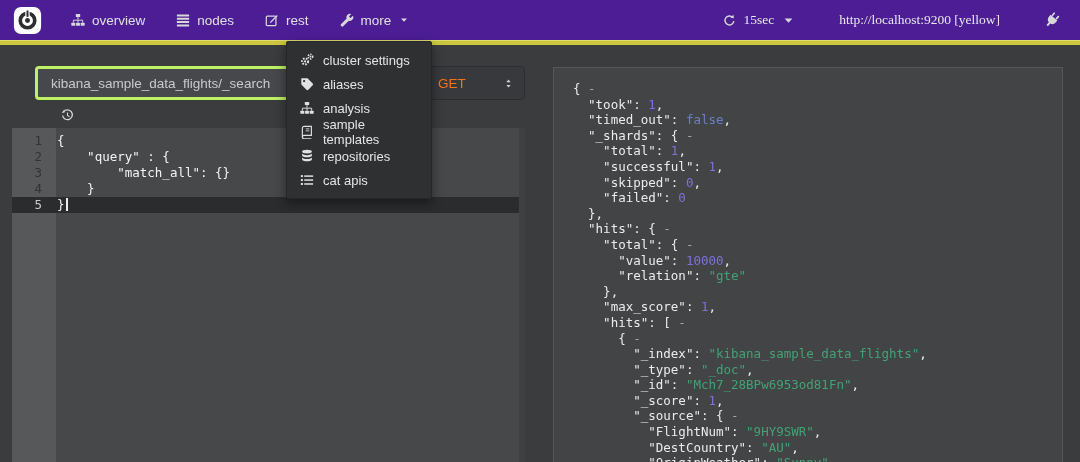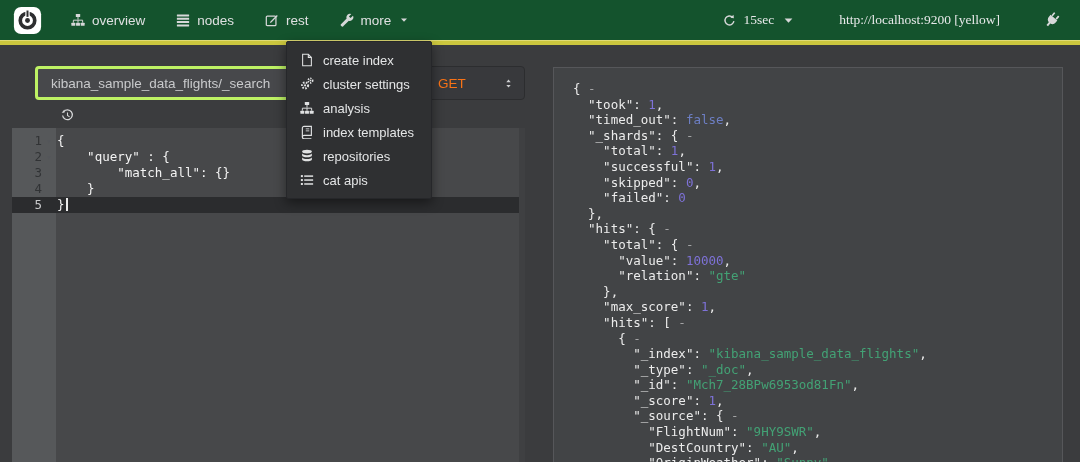--- a/index.html
+++ b/index.html
@@ -1,20 +1,20 @@
 <!DOCTYPE html>
 <html><head>
 <meta charset="utf-8">
 <style>
   html,body{margin:0;padding:0;}
   body{width:1080px;height:462px;overflow:hidden;font-family:"Liberation Sans",sans-serif;}
   .app{position:relative;width:1080px;height:462px;background:#3b3c3e;overflow:hidden;}
 
   
-  .navbar{position:relative;height:40px;background:#14532d;display:flex;align-items:center;padding:0 20px 0 13px;box-sizing:border-box;z-index:5;}
+  .navbar{position:relative;height:40px;background:#4c1d95;display:flex;align-items:center;padding:0 20px 0 13px;box-sizing:border-box;z-index:5;}
   .brand{width:29px;height:29px;margin-right:29px;flex:none;cursor:pointer;}
   .brand svg{width:100%;height:100%;display:block;}
   .nav-items{display:flex;gap:31px;align-items:center;}
   .nav-item{display:flex;align-items:center;gap:7px;color:#dfe0e1;font-size:13.5px;cursor:pointer;}
   .icn{display:inline-block;width:14px;height:14px;color:#d7d8d9;}
   .icn svg{width:100%;height:100%;display:block;}
   .icn.caret{width:10px;height:10px;margin-left:1px;}
   .nav-right{margin-left:auto;display:flex;align-items:center;gap:44px;color:#e8e9ea;font-size:13.5px;font-family:Liberation Serif, serif;}
   .refresh{display:flex;align-items:center;gap:7px;cursor:pointer;}
   .refresh .icn{width:13px;height:13px;}
@@ -222,37 +222,36 @@
       <div class="jline"><span class="c-p">        "_score": </span><span class="c-n">1</span><span class="c-p">,</span></div>
       <div class="jline"><span class="c-p">        "_source": { </span><span class="c-d">-</span></div>
       <div class="jline"><span class="c-p">          "FlightNum": </span><span class="c-s">"9HY9SWR"</span><span class="c-p">,</span></div>
       <div class="jline"><span class="c-p">          "DestCountry": </span><span class="c-s">"AU"</span><span class="c-p">,</span></div>
       <div class="jline"><span class="c-p">          "OriginWeather": </span><span class="c-s">"Sunny"</span><span class="c-p">,</span></div>
     </section>
 
   <div class="dropdown" id="more-menu">
       <div class="menu-item">
         <span class="icn">
-          <svg viewBox="0 0 16 16" fill="none" stroke="currentColor" stroke-width="1.2">
-            <path d="M3 1.5h6.5L13 5v9.5H3z"></path>
-            <path d="M9.5 1.5V5H13"></path>
-          </svg>
-        </span>
-        <span>create index</span>
-      </div>
-      <div class="menu-item">
-        <span class="icn">
           <svg viewBox="0 0 16 16" fill="none" stroke="currentColor">
             <circle cx="5.8" cy="9.6" r="3.4" stroke-width="2.4" stroke-dasharray="1.8 1.5"></circle>
             <circle cx="5.8" cy="9.6" r="1.2" fill="currentColor" stroke="none"></circle>
             <circle cx="11.9" cy="4.1" r="2.5" stroke-width="2" stroke-dasharray="1.4 1.2"></circle>
             <circle cx="11.9" cy="4.1" r="0.9" fill="currentColor" stroke="none"></circle>
           </svg>
         </span>
         <span>cluster settings</span>
+      </div>
+      <div class="menu-item">
+        <span class="icn">
+          <svg viewBox="0 0 16 16">
+            <path fill-rule="evenodd" fill="currentColor" d="M1.5 1.5h7.1l5.9 5.9a1.5 1.5 0 0 1 0 2.1l-5 5a1.5 1.5 0 0 1-2.1 0l-5.9-5.9zM4.7 3.4a1.3 1.3 0 1 0 0 2.6 1.3 1.3 0 0 0 0-2.6z"></path>
+          </svg>
+        </span>
+        <span>aliases</span>
       </div>
       <div class="menu-item">
         <span class="icn">
           <svg viewBox="0 0 16 16">
             <path d="M8 4.6v3M2.7 11V8.2h10.6V11M8 8.2V11" stroke="currentColor" stroke-width="1.1" fill="none"></path>
             <rect x="5.5" y="1" width="5" height="3.6" rx="0.6" fill="currentColor"></rect>
             <rect x="0.4" y="11" width="4.5" height="3.6" rx="0.6" fill="currentColor"></rect>
             <rect x="5.75" y="11" width="4.5" height="3.6" rx="0.6" fill="currentColor"></rect>
             <rect x="11.1" y="11" width="4.5" height="3.6" rx="0.6" fill="currentColor"></rect>
           </svg>
@@ -260,21 +259,21 @@
         <span>analysis</span>
       </div>
       <div class="menu-item">
         <span class="icn">
           <svg viewBox="0 0 16 16" fill="none" stroke="currentColor" stroke-width="1.3">
             <path d="M4.6 1.5H13v10.4H4.6a1.9 1.9 0 0 0 0 3.8H13"></path>
             <path d="M4.6 1.5a1.9 1.9 0 0 0-1.9 1.9v10.4"></path>
             <path d="M6.6 4.4h4M6.6 6.7h4" stroke-width="1"></path>
           </svg>
         </span>
-        <span>index templates</span>
+        <span>sample templates</span>
       </div>
       <div class="menu-item">
         <span class="icn">
           <svg viewBox="0 0 16 16" fill="currentColor">
             <ellipse cx="8" cy="2.9" rx="5.6" ry="2.1"></ellipse>
             <path d="M2.4 4.9c0 1.2 2.5 2.1 5.6 2.1s5.6-.9 5.6-2.1v2.4c0 1.2-2.5 2.1-5.6 2.1S2.4 8.5 2.4 7.3z"></path>
             <path d="M2.4 9.3c0 1.2 2.5 2.1 5.6 2.1s5.6-.9 5.6-2.1v2.7c0 1.2-2.5 2.1-5.6 2.1s-5.6-.9-5.6-2.1z"></path>
           </svg>
         </span>
         <span>repositories</span>

